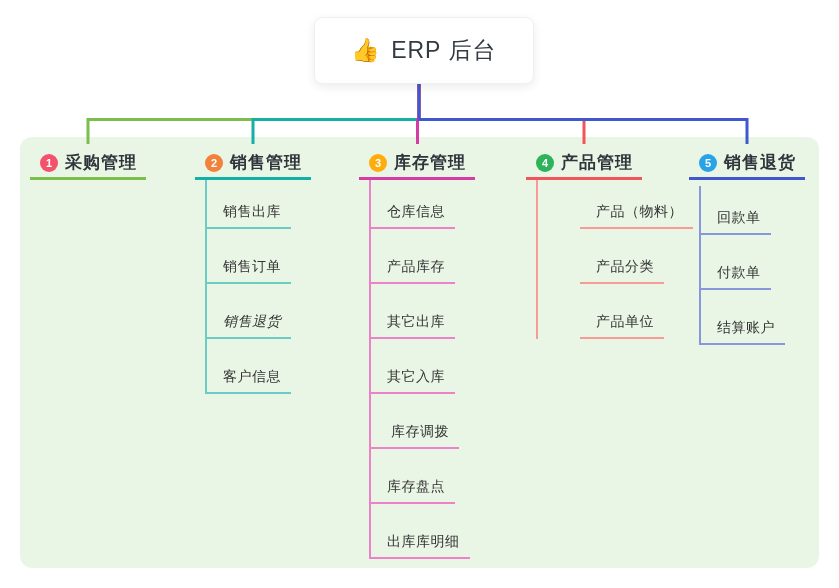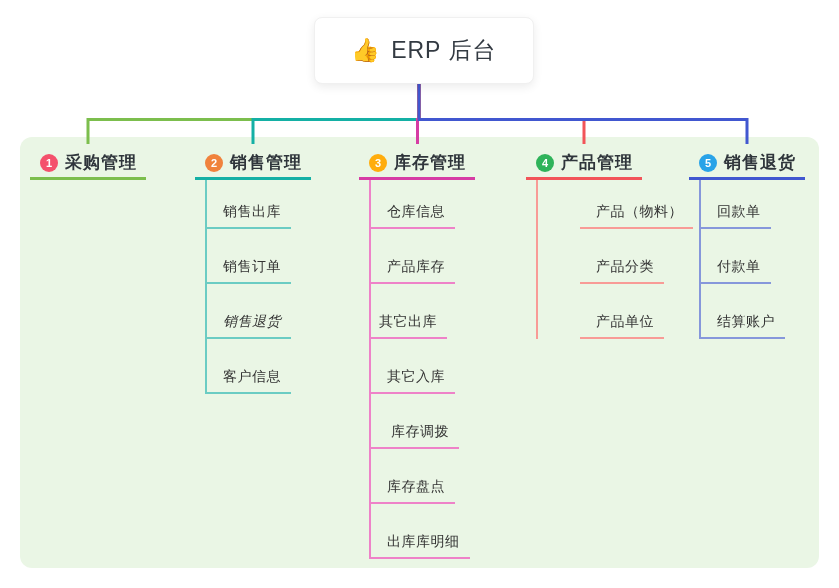--- a/index.html
+++ b/index.html
@@ -96,21 +96,21 @@
       <span>库存管理</span>
     </div>
     <div class="children" style="border-left-color: rgb(238, 130, 200);">
       <div class="child">
         <span style="border-bottom-color: rgb(238, 130, 200);">仓库信息</span>
         </div>
       <div class="child">
         <span style="border-bottom-color: rgb(238, 130, 200);">产品库存</span>
         </div>
       <div class="child">
-        <span style="border-bottom-color: rgb(238, 130, 200); padding-left: 8px;">其它出库</span>
+        <span style="border-bottom-color: rgb(238, 130, 200);">其它出库</span>
         </div>
       <div class="child">
         <span style="border-bottom-color: rgb(238, 130, 200);">其它入库</span>
         </div>
       <div class="child">
         <span style="border-bottom-color: rgb(238, 130, 200); padding-left: 20px;">库存调拨</span>
         </div>
       <div class="child">
         <span style="border-bottom-color: rgb(238, 130, 200);">库存盘点</span>
         </div>
@@ -136,21 +136,21 @@
         <span style="border-bottom-color: rgb(248, 155, 150);">产品单位</span>
         </div>
     </div>
   </div>
 
   <div class="branch" style="left:689px;">
     <div class="branch-title" style="border-bottom-color: rgb(65, 87, 208);">
       <span class="badge" style="background-color: rgb(41, 163, 232);">5</span>
       <span>销售退货</span>
     </div>
-    <div class="children" style="border-left-color: rgb(134, 151, 219);">
+    <div class="children" style="border-left-color: rgb(134, 151, 219); margin-top: 6px;">
       <div class="child">
         <span style="border-bottom-color: rgb(134, 151, 219);">回款单</span>
         </div>
       <div class="child">
         <span style="border-bottom-color: rgb(134, 151, 219);">付款单</span>
         </div>
       <div class="child">
         <span style="border-bottom-color: rgb(134, 151, 219);">结算账户</span>
         </div>
     </div>

